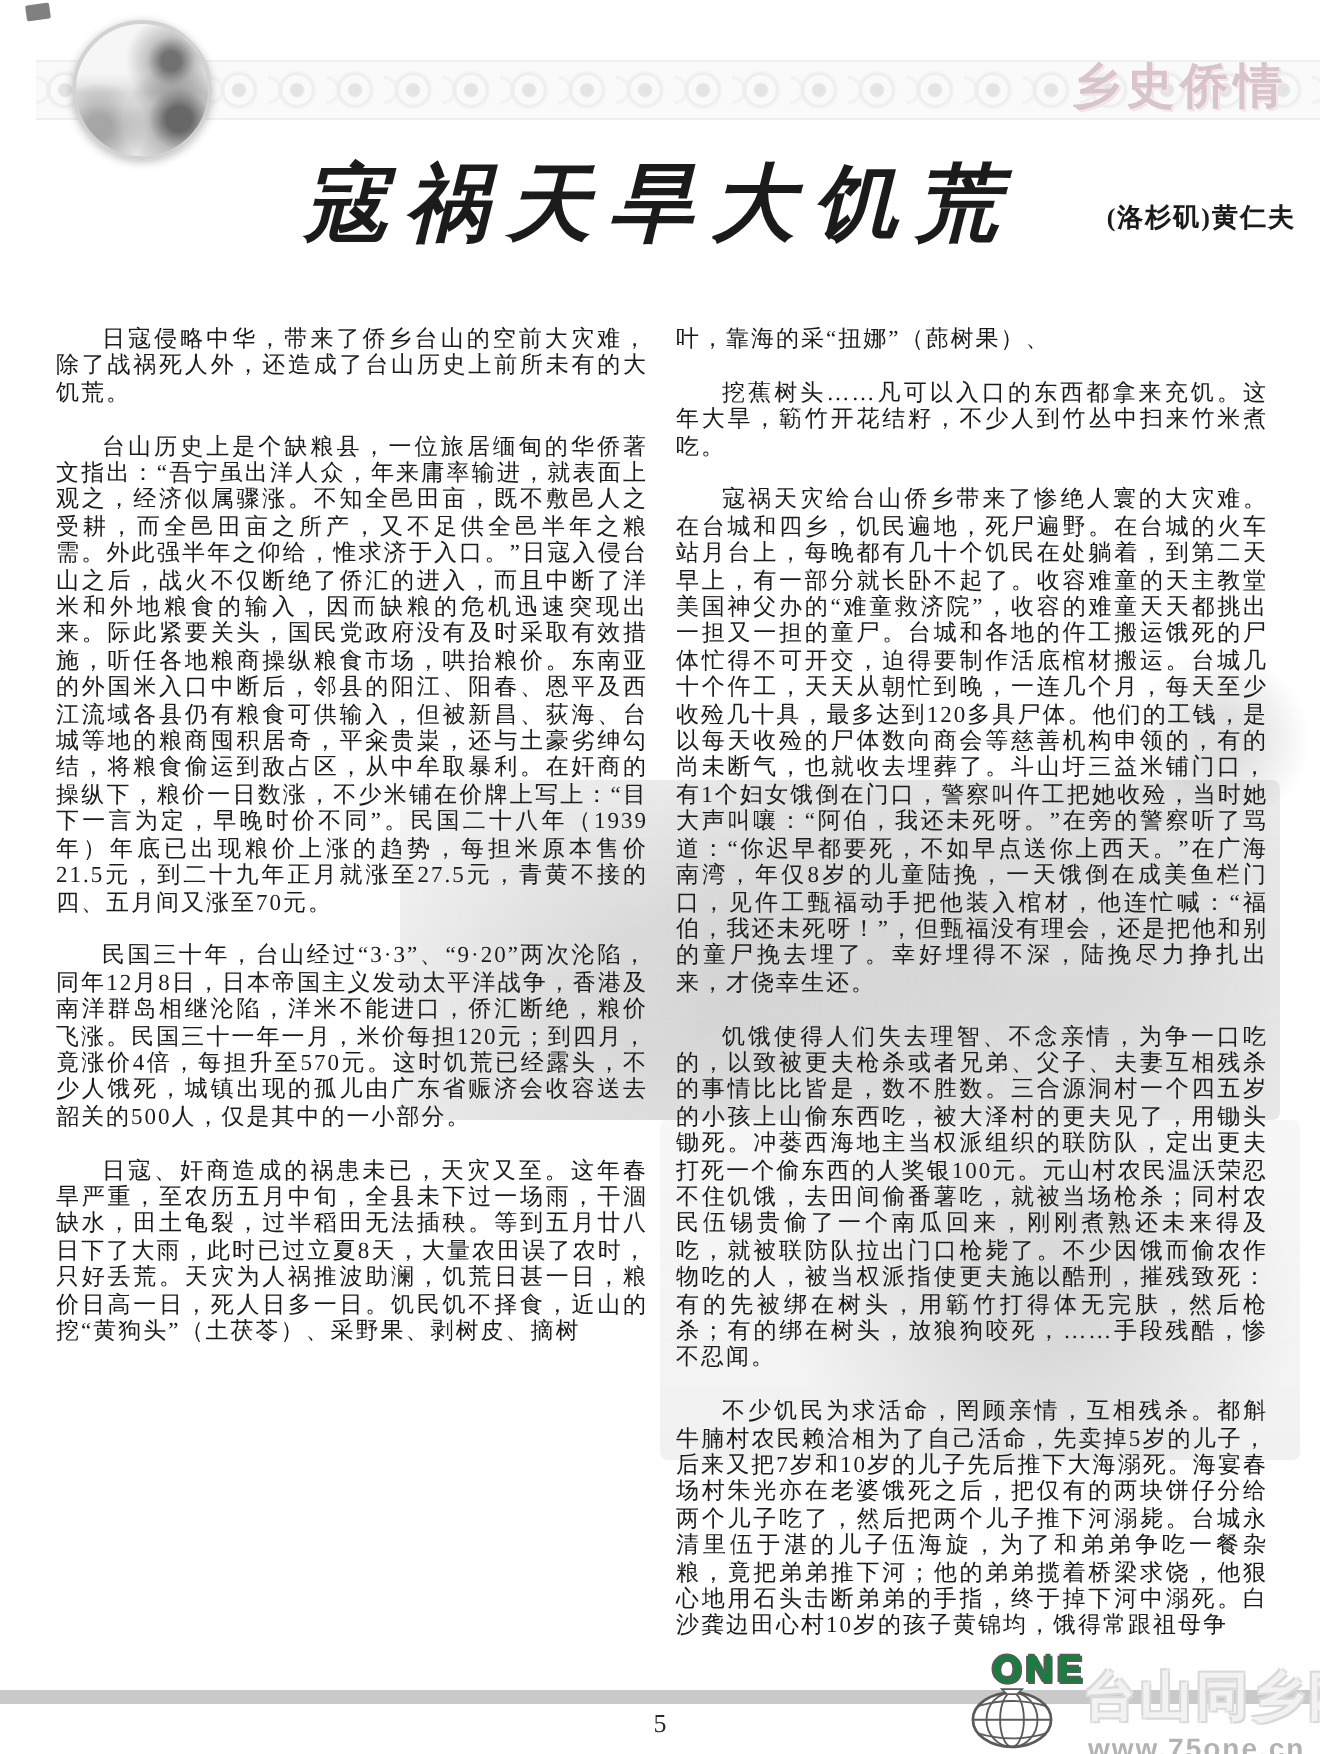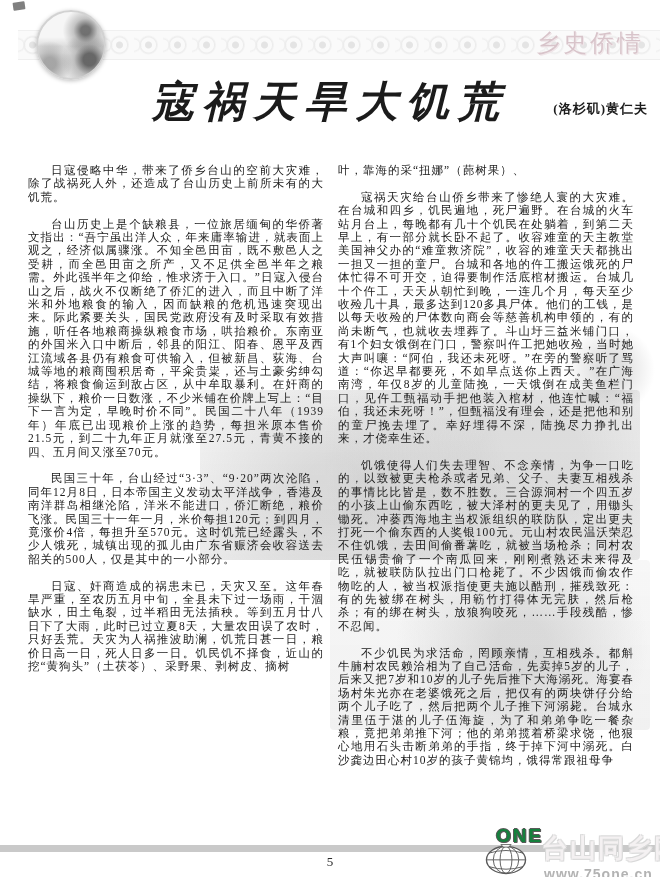--- a/index.html
+++ b/index.html
@@ -14,21 +14,21 @@
     background-color:#fafafa;
     background-image:
       radial-gradient(circle at 50% 50%, #e4e4e4 3px, rgba(255,255,255,0) 4px),
       radial-gradient(circle at 50% 50%, rgba(255,255,255,0) 7px, #ececec 8px, rgba(255,255,255,0) 10px),
       radial-gradient(circle at 0% 50%, rgba(255,255,255,0) 5px, #f0f0f0 6px, rgba(255,255,255,0) 8px);
     background-size:29px 28px, 29px 28px, 29px 28px;
     border-top:1px solid #f0f0f0;border-bottom:1px solid #efefef;
   }
   .header-tag{
     position:absolute;right:16px;top:27px;z-index:2;
-    font-size:24px;font-weight:normal;letter-spacing:3px;
+    font-size:24px;font-weight:bold;letter-spacing:3px;
     color:#d8c4ca;text-shadow:0 0 1px #ffffff,1px 1px 0 #efe4e7;
     font-family:"Liberation Sans","DejaVu Sans",sans-serif;
   }
   .corner-speck{
     position:absolute;left:13px;top:2px;width:12px;height:8px;z-index:2;
     background:#4a4a4a;opacity:.7;transform:rotate(-8deg);
     border-radius:1px;
   }
   
   .circle-photo{
@@ -136,20 +136,21 @@
 
   <div class="columns">
     <div class="column">
         <p class="para">日寇侵略中华，带来了侨乡台山的空前大灾难，除了战祸死人外，还造成了台山历史上前所未有的大饥荒。</p>
         <p class="para">台山历史上是个缺粮县，一位旅居缅甸的华侨著文指出：“吾宁虽出洋人众，年来庸率输进，就表面上观之，经济似属骤涨。不知全邑田亩，既不敷邑人之受耕，而全邑田亩之所产，又不足供全邑半年之粮需。外此强半年之仰给，惟求济于入口。”日寇入侵台山之后，战火不仅断绝了侨汇的进入，而且中断了洋米和外地粮食的输入，因而缺粮的危机迅速突现出来。际此紧要关头，国民党政府没有及时采取有效措施，听任各地粮商操纵粮食市场，哄抬粮价。东南亚的外国米入口中断后，邻县的阳江、阳春、恩平及西江流域各县仍有粮食可供输入，但被新昌、荻海、台城等地的粮商囤积居奇，平籴贵粜，还与土豪劣绅勾结，将粮食偷运到敌占区，从中牟取暴利。在奸商的操纵下，粮价一日数涨，不少米铺在价牌上写上：“目下一言为定，早晚时价不同”。民国二十八年（1939年）年底已出现粮价上涨的趋势，每担米原本售价21.5元，到二十九年正月就涨至27.5元，青黄不接的四、五月间又涨至70元。</p>
         <p class="para">民国三十年，台山经过“3·3”、“9·20”两次沦陷，同年12月8日，日本帝国主义发动太平洋战争，香港及南洋群岛相继沦陷，洋米不能进口，侨汇断绝，粮价飞涨。民国三十一年一月，米价每担120元；到四月，竟涨价4倍，每担升至570元。这时饥荒已经露头，不少人饿死，城镇出现的孤儿由广东省赈济会收容送去韶关的500人，仅是其中的一小部分。</p>
         <p class="para">日寇、奸商造成的祸患未已，天灾又至。这年春旱严重，至农历五月中旬，全县未下过一场雨，干涸缺水，田土龟裂，过半稻田无法插秧。等到五月廿八日下了大雨，此时已过立夏8天，大量农田误了农时，只好丢荒。天灾为人祸推波助澜，饥荒日甚一日，粮价日高一日，死人日多一日。饥民饥不择食，近山的挖“黄狗头”（土茯苓）、采野果、剥树皮、摘树</p>
       </div>
     <div class="column">
         <p class="para no-indent">叶，靠海的采“扭娜”（蓢树果）、</p>
+        <p class="para">挖蕉树头……凡可以入口的东西都拿来充饥。这年大旱，簕竹开花结籽，不少人到竹丛中扫来竹米煮吃。</p>
         <p class="para">寇祸天灾给台山侨乡带来了惨绝人寰的大灾难。在台城和四乡，饥民遍地，死尸遍野。在台城的火车站月台上，每晚都有几十个饥民在处躺着，到第二天早上，有一部分就长卧不起了。收容难童的天主教堂美国神父办的“难童救济院”，收容的难童天天都挑出一担又一担的童尸。台城和各地的仵工搬运饿死的尸体忙得不可开交，迫得要制作活底棺材搬运。台城几十个仵工，天天从朝忙到晚，一连几个月，每天至少收殓几十具，最多达到120多具尸体。他们的工钱，是以每天收殓的尸体数向商会等慈善机构申领的，有的尚未断气，也就收去埋葬了。斗山圩三益米铺门口，有1个妇女饿倒在门口，警察叫仵工把她收殓，当时她大声叫嚷：“阿伯，我还未死呀。”在旁的警察听了骂道：“你迟早都要死，不如早点送你上西天。”在广海南湾，年仅8岁的儿童陆挽，一天饿倒在成美鱼栏门口，见仵工甄福动手把他装入棺材，他连忙喊：“福伯，我还未死呀！”，但甄福没有理会，还是把他和别的童尸挽去埋了。幸好埋得不深，陆挽尽力挣扎出来，才侥幸生还。</p>
         <p class="para">饥饿使得人们失去理智、不念亲情，为争一口吃的，以致被更夫枪杀或者兄弟、父子、夫妻互相残杀的事情比比皆是，数不胜数。三合源洞村一个四五岁的小孩上山偷东西吃，被大泽村的更夫见了，用锄头锄死。冲蒌西海地主当权派组织的联防队，定出更夫打死一个偷东西的人奖银100元。元山村农民温沃荣忍不住饥饿，去田间偷番薯吃，就被当场枪杀；同村农民伍锡贵偷了一个南瓜回来，刚刚煮熟还未来得及吃，就被联防队拉出门口枪毙了。不少因饿而偷农作物吃的人，被当权派指使更夫施以酷刑，摧残致死：有的先被绑在树头，用簕竹打得体无完肤，然后枪杀；有的绑在树头，放狼狗咬死，……手段残酷，惨不忍闻。</p>
         <p class="para">不少饥民为求活命，罔顾亲情，互相残杀。都斛牛腩村农民赖洽相为了自己活命，先卖掉5岁的儿子，后来又把7岁和10岁的儿子先后推下大海溺死。海宴春场村朱光亦在老婆饿死之后，把仅有的两块饼仔分给两个儿子吃了，然后把两个儿子推下河溺毙。台城永清里伍于湛的儿子伍海旋，为了和弟弟争吃一餐杂粮，竟把弟弟推下河；他的弟弟揽着桥梁求饶，他狠心地用石头击断弟弟的手指，终于掉下河中溺死。白沙龚边田心村10岁的孩子黄锦均，饿得常跟祖母争</p>
       </div>
   </div>
 
   <div class="bottom-bar"></div>
   <div class="page-number">5</div>
 
   <div class="logo-block">

